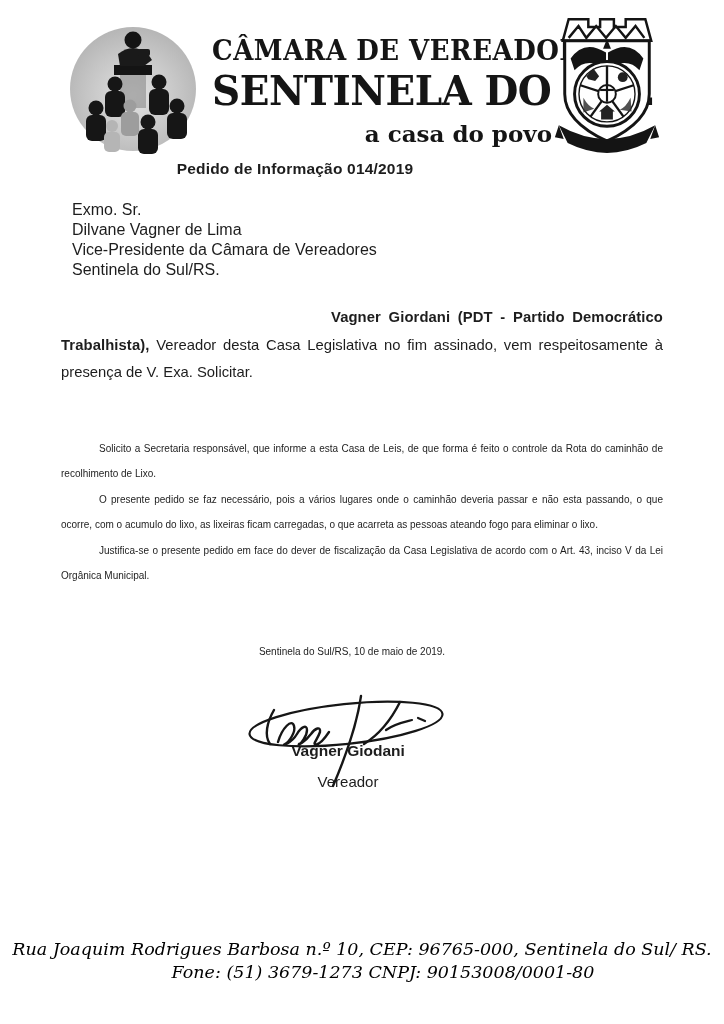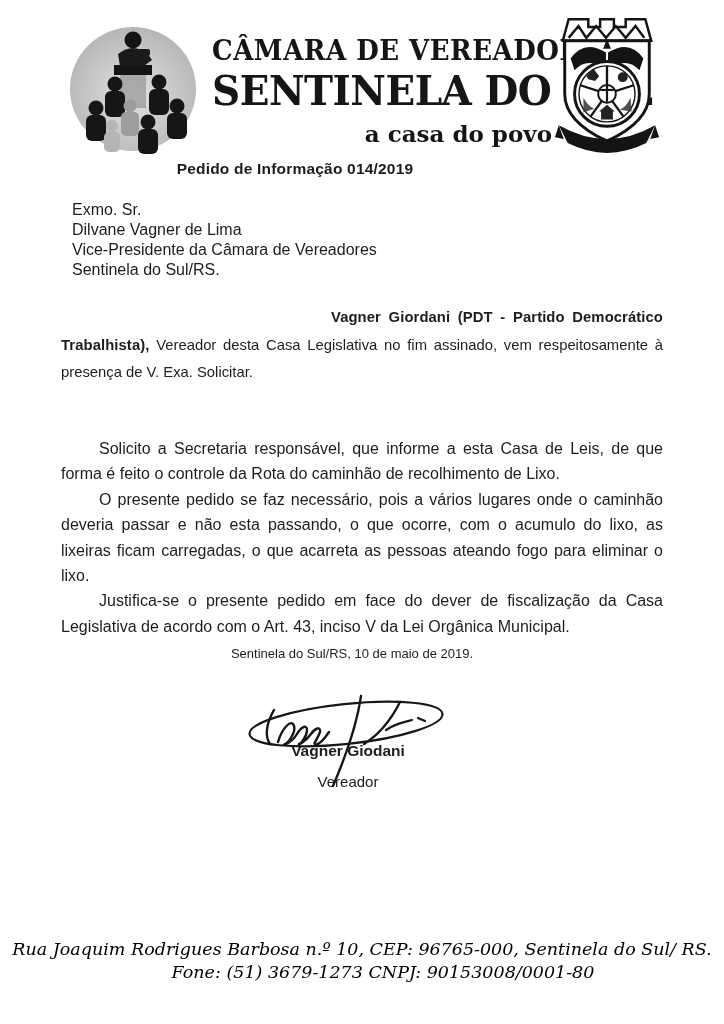--- a/index.html
+++ b/index.html
@@ -27,25 +27,25 @@
   .doc-title { position:absolute; left:0; top:160px; width:590px; text-align:center;
                font-weight:bold; font-size:15.5px; letter-spacing:0.2px; }
 
   .recipient { position:absolute; left:72px; top:200px; font-size:16px; line-height:20px; }
 
   .intro     { position:absolute; left:61px; top:304px; width:602px;
                font-size:14.8px; line-height:27.6px; text-align:justify; text-indent:270px; }
   .intro b   { letter-spacing:0.1px; }
 
   .bodytext  { position:absolute; left:61px; top:436px; width:602px;
-               font-size:16px; line-height:25.4px; text-align:justify; }
+               font-size:10px; line-height:25.4px; text-align:justify; }
   .bodytext p{ margin:0; text-indent:38px; }
 
   .dateline  { position:absolute; left:61px; top:646px; width:602px; text-align:center;
-               font-size:13px; transform:translateX(-10px); }
+               font-size:10px; transform:translateX(-10px); }
 
   .sig       { position:absolute; left:238px; top:694px; width:220px; text-align:center; }
   .sig-scrawl{ position:absolute; left:2px; top:0; pointer-events:none; }
   .sig-name  { padding-top:48px; font-weight:bold; font-size:15.5px; }
   .sig-role  { font-size:15px; margin-top:13px; }
 
   
   .foot      { position:absolute; left:0; top:938px; width:724px; text-align:center;
                font-family:"DejaVu Serif", serif; font-style:italic; color:#000000; }
   .foot-line1{ font-size:17.5px; line-height:23px; }

